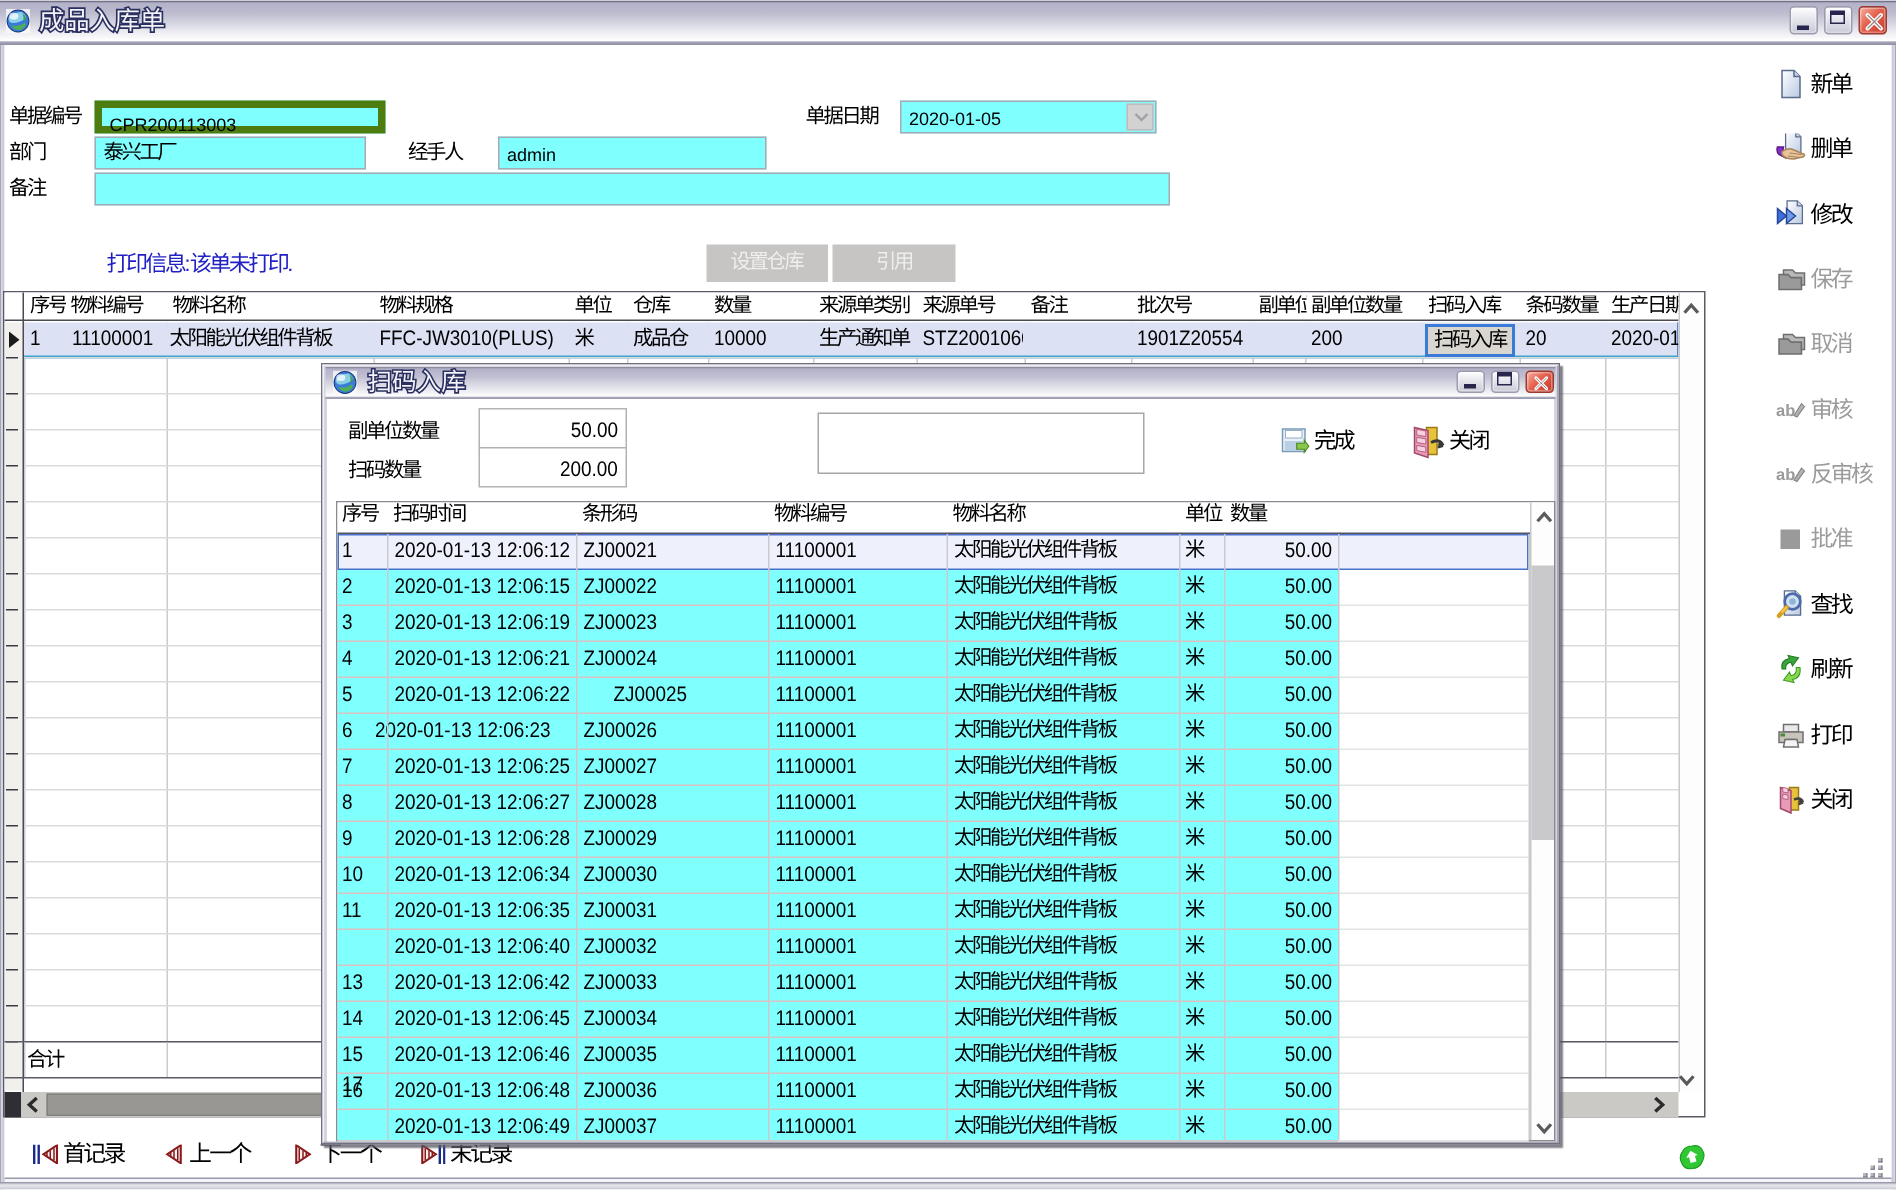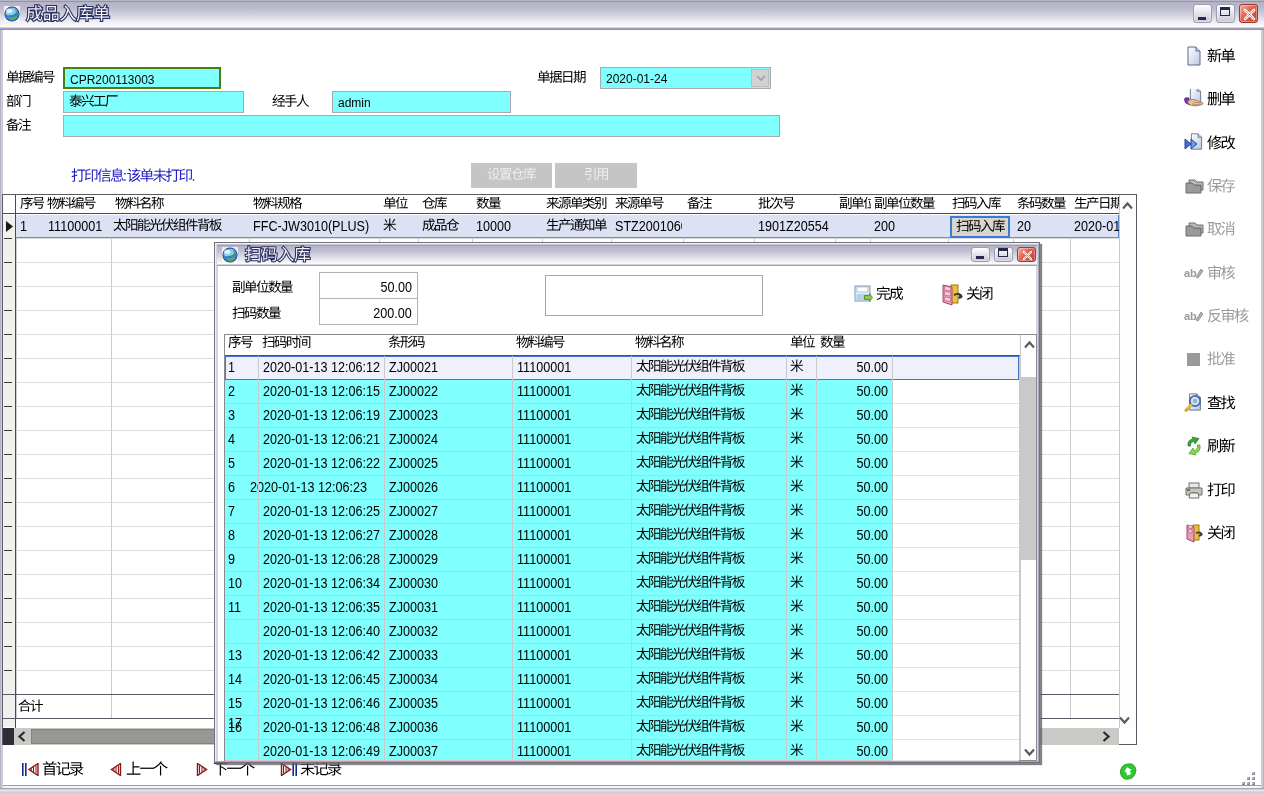--- a/index.html
+++ b/index.html
@@ -162,35 +162,35 @@
 <div style="position:absolute;left:6px;top:71px;">
     <svg class="z" width="49" height="15" style="">
       <g fill="#000" transform="translate(0,10.8) scale(0.01356)">
         <use href="#u5355" x="0"></use>
         <use href="#u636e" x="884"></use>
         <use href="#u7f16" x="1768"></use>
         <use href="#u53f7" x="2652"></use>
       </g>
     </svg>
   </div>
-<div style="position:absolute;left:63px;top:67px;width:158px;height:22px;background:#80ffff;border:2px solid #4d7c0f;">
+<div style="position:absolute;left:63px;top:67px;width:194px;height:22px;background:#80ffff;border:5px solid #4d7c0f;">
     <div style="position:absolute;left:5px;top:4px;font:12px 'Liberation Sans';color:#000">CPR200113003</div>
   </div>
 <div style="position:absolute;left:537px;top:71px;">
     <svg class="z" width="49" height="15" style="">
       <g fill="#000" transform="translate(0,10.8) scale(0.01356)">
         <use href="#u5355" x="0"></use>
         <use href="#u636e" x="884"></use>
         <use href="#u65e5" x="1768"></use>
         <use href="#u671f" x="2652"></use>
       </g>
     </svg>
   </div>
 <div style="position:absolute;left:600px;top:67px;width:171px;height:22px;background:#80ffff;border:1px solid #a9a9b4;">
-    <div style="position:absolute;left:5px;top:4px;font:12px 'Liberation Sans';color:#000">2020-01-24</div>
+    <div style="position:absolute;left:5px;top:4px;font:12px 'Liberation Sans';color:#000">2020-01-05</div>
   </div>
 <div style="position:absolute;left:751px;top:69px;width:18px;height:18px;background:#d2d2d2;border:1px solid #bcbcbe;"><svg width="18" height="16" viewBox="0 0 18 16">
       <path d="M5 6 L9 10 L13 6" stroke="#a0a0a8" stroke-width="1.6" fill="none"></path>
     </svg></div>
 <div style="position:absolute;left:6px;top:95px;">
     <svg class="z" width="25" height="15" style="">
       <g fill="#000" transform="translate(0,10.8) scale(0.01356)">
         <use href="#u90e8" x="0"></use>
         <use href="#u95e8" x="884"></use>
       </g>
@@ -1084,21 +1084,21 @@
       <g fill="#000" transform="translate(0,10.8) scale(0.01356)">
         <use href="#u7c73" x="0"></use>
       </g>
     </svg>
   </div>
 <div style="position:absolute;left:816px;top:430px;width:72px;text-align:right"><span class="sr">50.00</span></div>
 <div style="position:absolute;left:225px;top:452px;width:667px;height:24px;background:#80ffff;border-bottom:1px solid #dcc2c2;"></div>
 <div style="position:absolute;left:892px;top:452px;width:127px;height:24px;background:#ffffff;border-bottom:1px solid #e2e2e2;"></div>
 <div style="position:absolute;left:228px;top:454px;"><span class="s">5</span></div>
 <div style="position:absolute;left:263px;top:454px;"><span class="s">2020-01-13 12:06:22</span></div>
-<div style="position:absolute;left:389px;top:454px;"><span class="s">ZJ00025</span></div>
+<div style="position:absolute;left:409px;top:454px;"><span class="s">ZJ00025</span></div>
 <div style="position:absolute;left:517px;top:454px;"><span class="s">11100001</span></div>
 <div style="position:absolute;left:636px;top:456px;">
     <svg class="z" width="109" height="15" style="">
       <g fill="#000" transform="translate(0,10.8) scale(0.01356)">
         <use href="#u592a" x="0"></use>
         <use href="#u9633" x="884"></use>
         <use href="#u80fd" x="1768"></use>
         <use href="#u5149" x="2652"></use>
         <use href="#u4f0f" x="3536"></use>
         <use href="#u7ec4" x="4420"></use>

